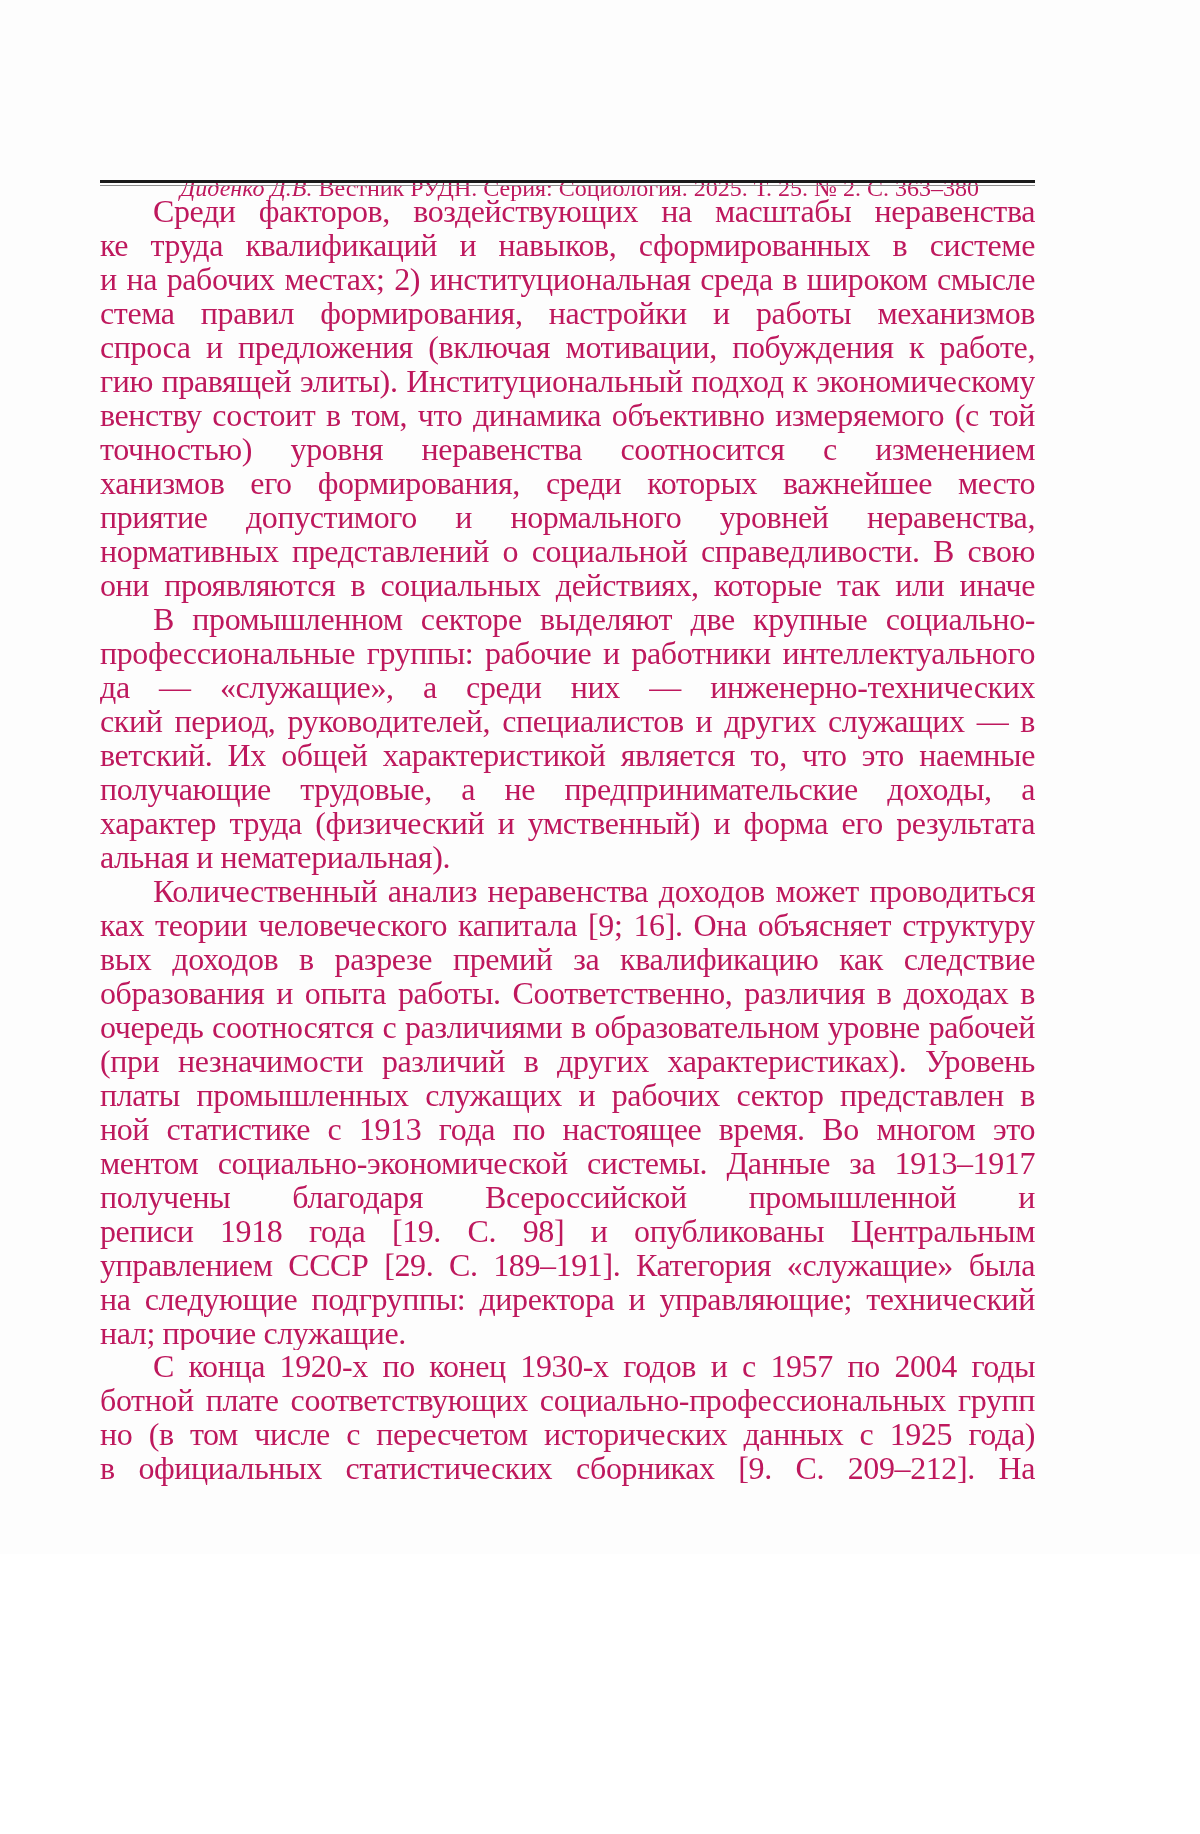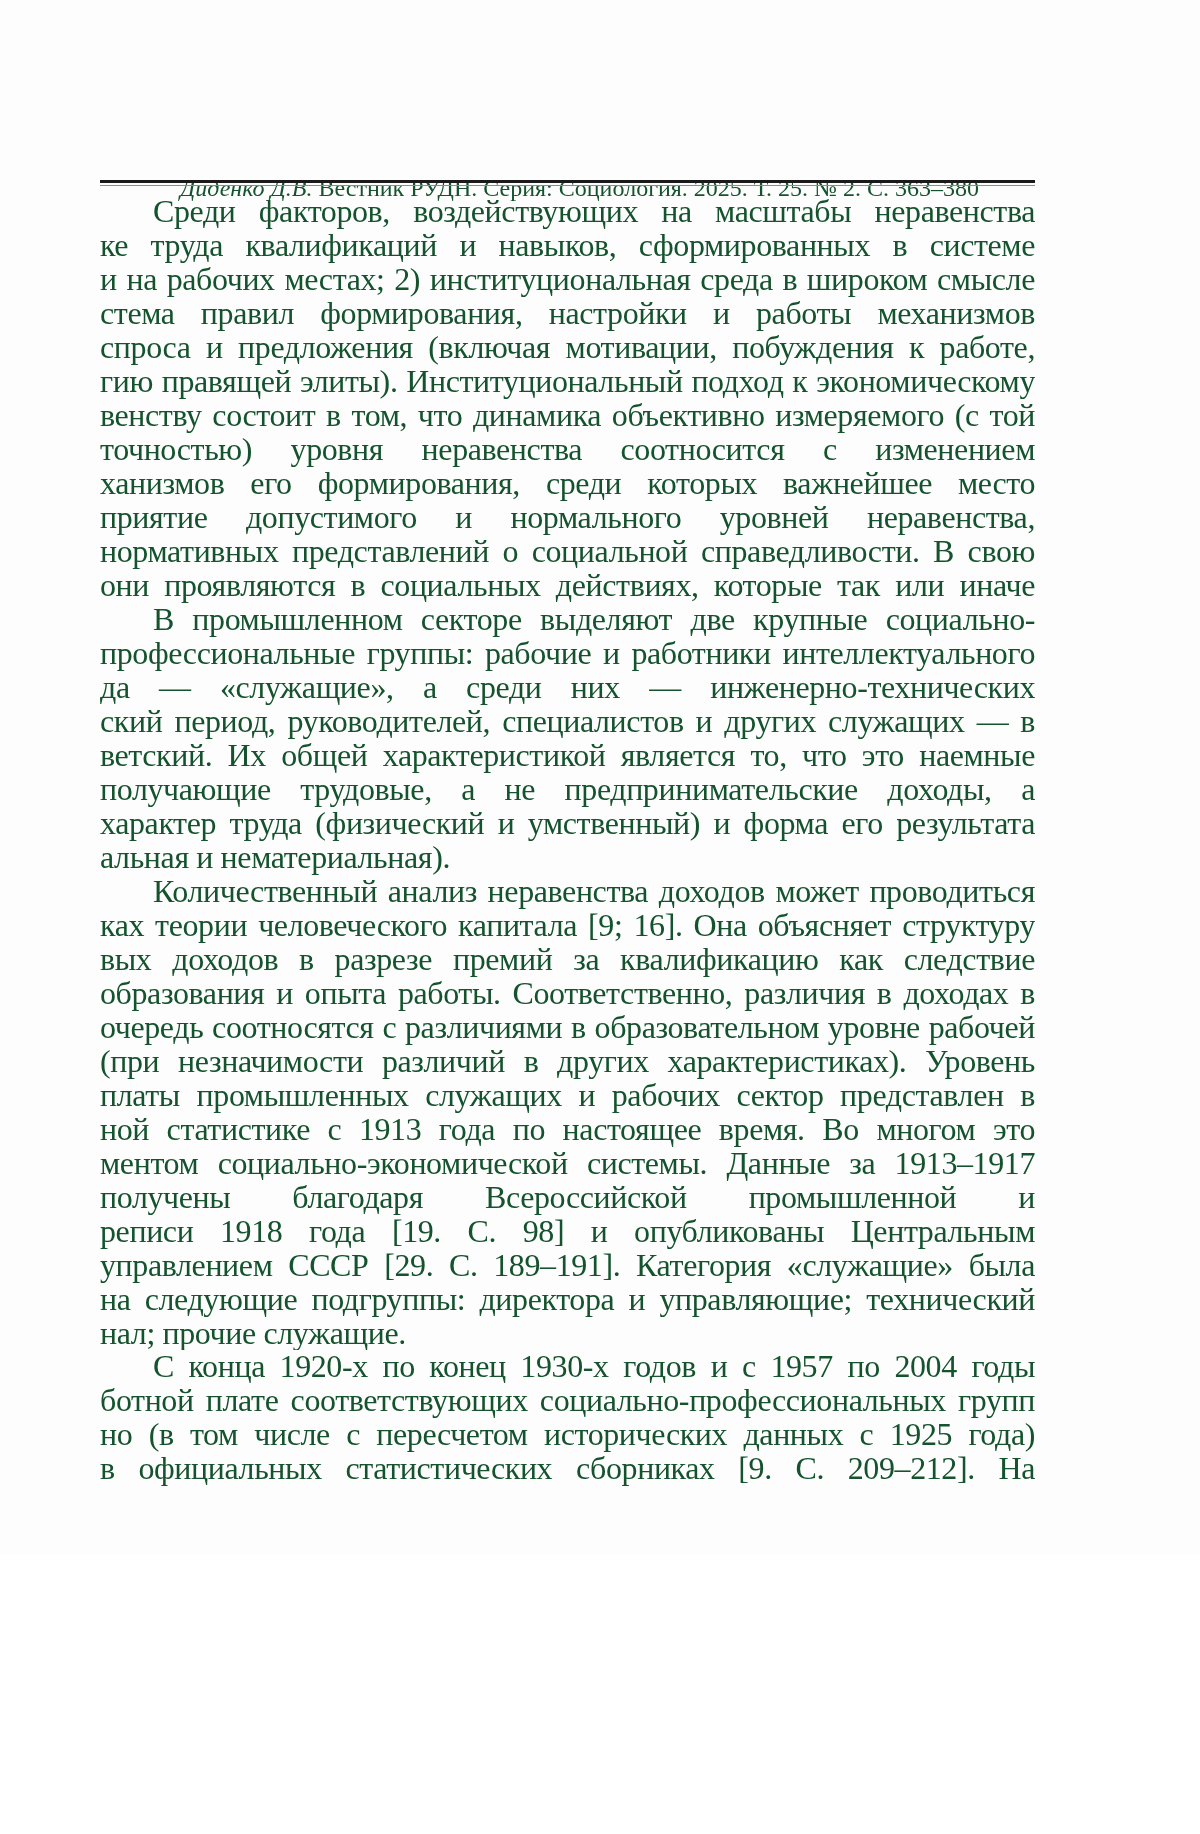--- a/index.html
+++ b/index.html
@@ -5,21 +5,21 @@
   html, body {
     margin: 0;
     padding: 0;
     background: #ffffff;
   }
   .page {
     position: relative;
     width: 1200px;
     height: 1554px;
     background: #fdfdfd;
-    color: #14532d;
+    color: #be185d;
     font-family: "Liberation Serif", "DejaVu Serif", serif;
     overflow: hidden;
   }
   .header {
     position: absolute;
     left: 100px;
     top: 146px;
     width: 935px;
     text-align: center;
     font-size: 24px;

